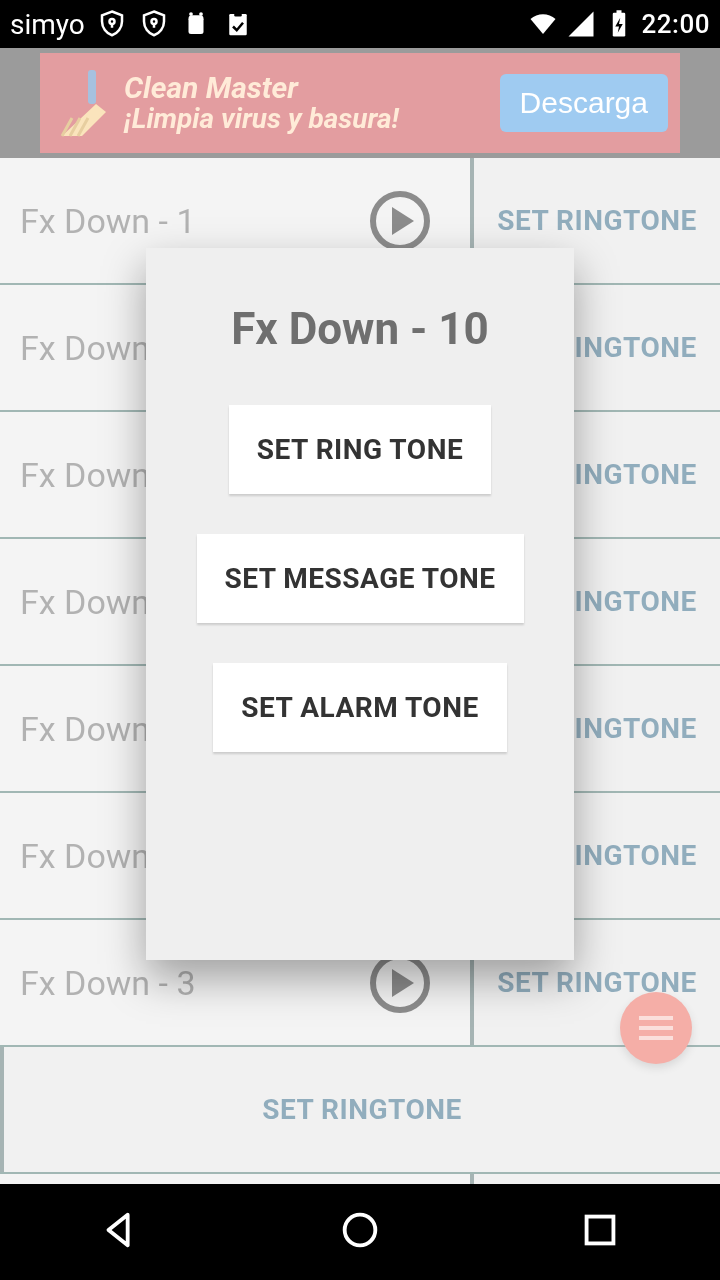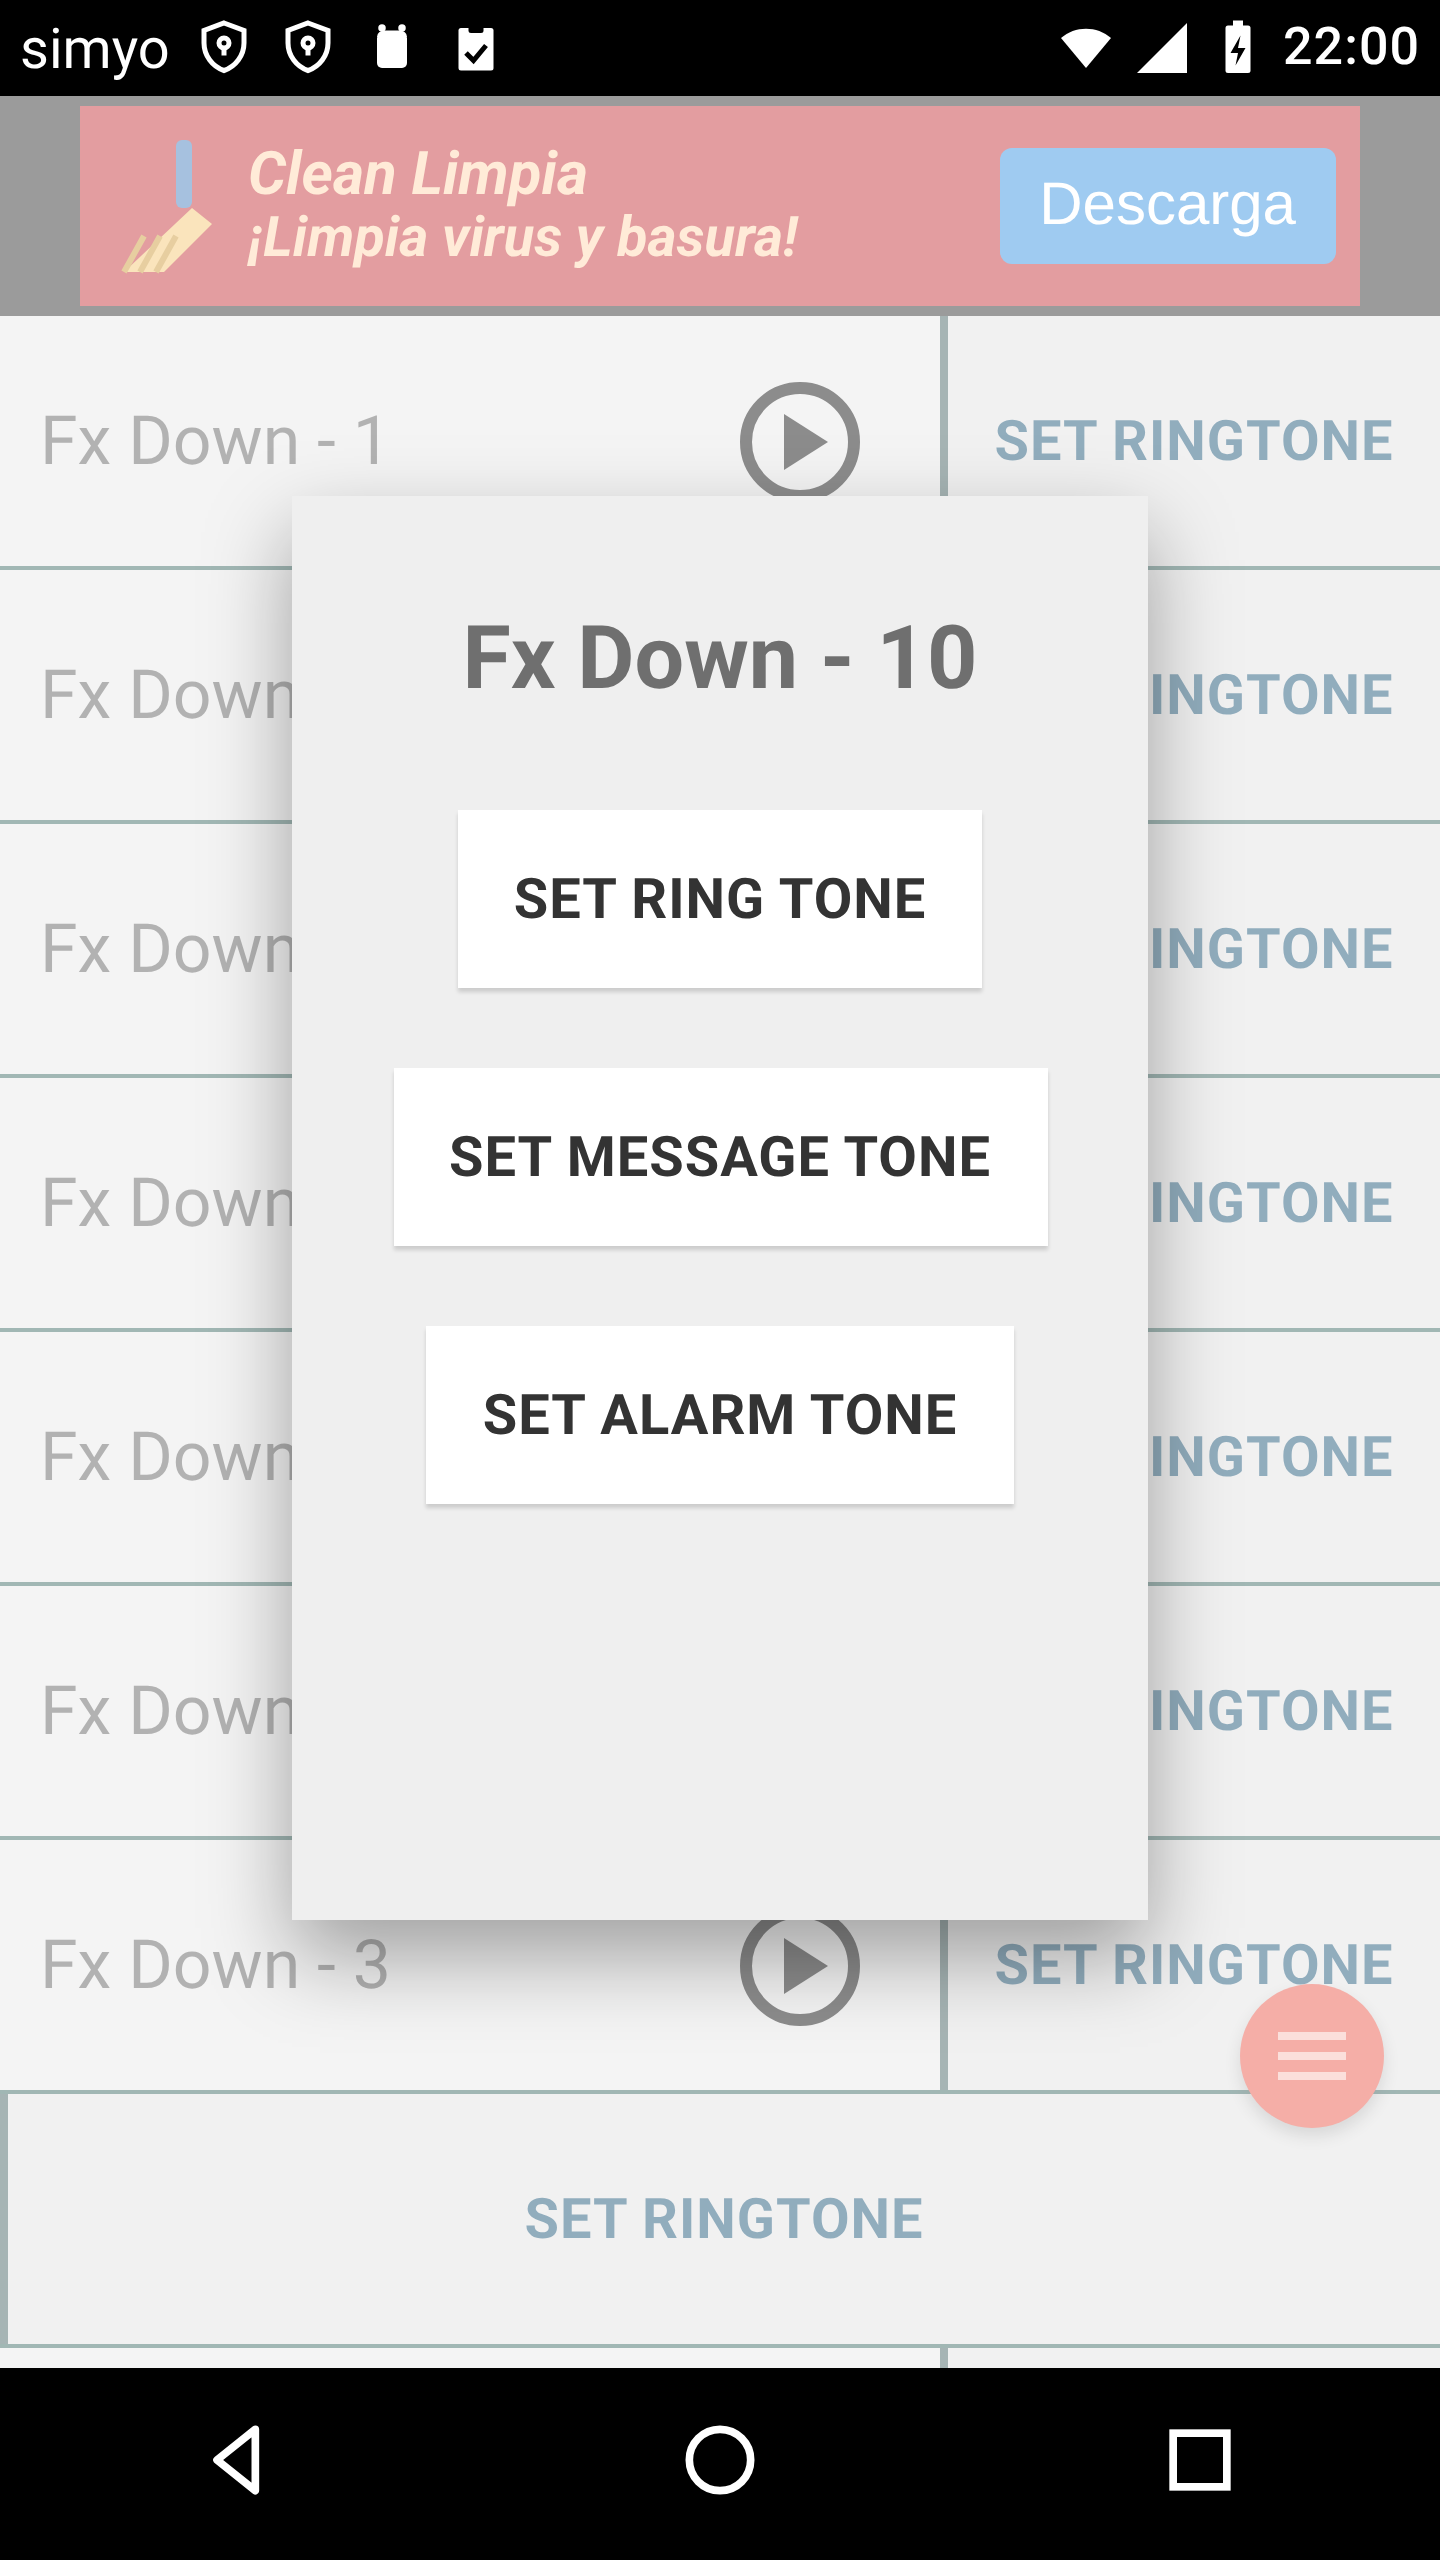--- a/index.html
+++ b/index.html
@@ -91,21 +91,21 @@
   </div>
 
   <div class="ad">
     <div class="ad-inner">
       <svg class="broom" viewBox="0 0 60 70">
           <rect x="36" y="2" width="8" height="34" rx="3" fill="#3b76b8"></rect>
           <path d="M10 68 L44 36 L54 44 L30 68 Z" fill="#f4c46a"></path>
           <path d="M10 68 L20 50 M18 68 L28 50 M26 68 L36 50" stroke="#c9932e" stroke-width="3"></path>
         </svg>
       <div class="ad-text">
-        <div>Clean Limpia</div>
+        <div>Clean Master</div>
         <div class="l2">¡Limpia virus y basura!</div>
       </div>
       <div class="ad-btn">Descarga</div>
     </div>
   </div>
 
   <div class="list">
     <div class="row">
       <div class="cell-name">
           <span>Fx Down - 1</span>

